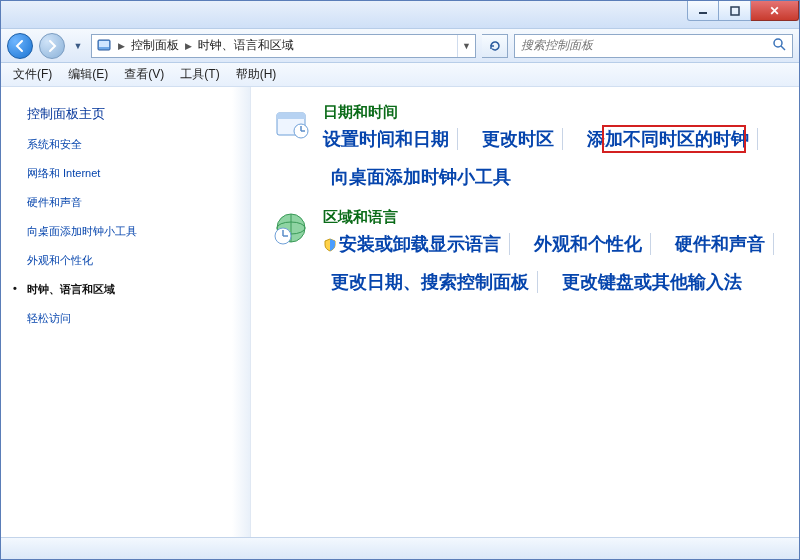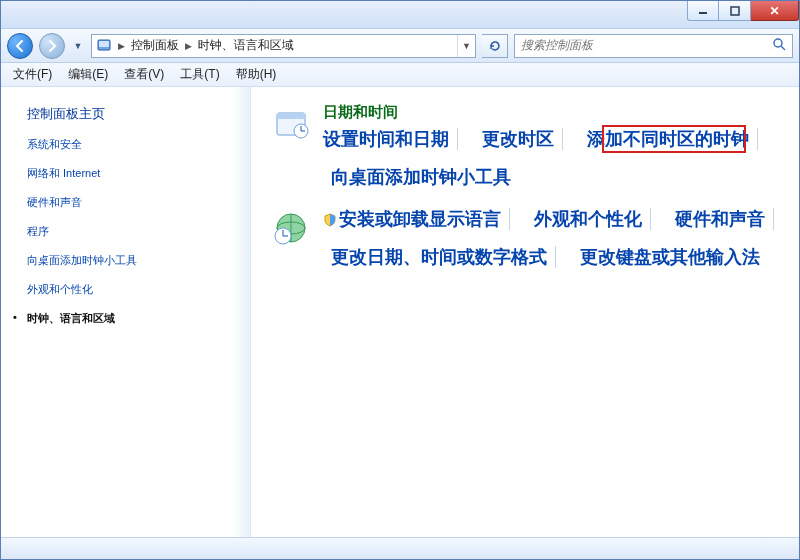--- a/index.html
+++ b/index.html
@@ -131,24 +131,24 @@
     <span>帮助(H)</span>
   </div>
 
   <div class="body">
     <div class="sidebar">
       <div class="side-head">控制面板主页</div>
       <div id="sidebar-items">
           <div class="side-item">系统和安全</div>
           <div class="side-item">网络和 Internet</div>
           <div class="side-item">硬件和声音</div>
-          <div class="side-item">程序</div>
           <div class="side-item">向桌面添加时钟小工具</div>
           <div class="side-item">外观和个性化</div>
           <div class="side-item active">时钟、语言和区域</div>
+          <div class="side-item">轻松访问</div>
         </div>
     </div>
 
     <div class="content">
       <div id="sections">
           <div class="section">
             <div class="secicon"><svg width="40" height="40">
                 <rect x="6" y="10" width="28" height="22" rx="2" fill="#eef5ff" stroke="#6fa0d8"></rect>
                 <rect x="6" y="10" width="28" height="6" fill="#b6d2f2"></rect>
                 <circle cx="30" cy="28" r="7" fill="#fff" stroke="#6fa0d8"></circle>
@@ -168,28 +168,29 @@
           <div class="section">
             <div class="secicon"><svg width="40" height="40">
                 <circle cx="20" cy="20" r="14" fill="#8fd4a3" stroke="#3a9a58"></circle>
                 <ellipse cx="20" cy="20" rx="14" ry="6" fill="none" stroke="#3a9a58"></ellipse>
                 <line x1="20" y1="6" x2="20" y2="34" stroke="#3a9a58"></line>
                 <circle cx="12" cy="28" r="8" fill="#fff" stroke="#6fa0d8"></circle>
                 <line x1="12" y1="28" x2="12" y2="22" stroke="#5a8dc8" stroke-width="1.5"></line>
                 <line x1="12" y1="28" x2="17" y2="28" stroke="#5a8dc8" stroke-width="1.5"></line>
               </svg></div>
             <div class="sectext">
+              <div class="sectitle">区域和语言</div>
               <div class="links">
                 <a href="#"><span class="shield"><svg width="14" height="14">
                       <path d="M7 1 L12 3 v4 c0 3 -2.5 5 -5 6 c-2.5 -1 -5 -3 -5 -6 V3 Z" fill="#ffd24a" stroke="#c79a12"></path>
                       <path d="M7 1 L12 3 v4 c0 3 -2.5 5 -5 6 Z" fill="#4a9dff"></path>
                     </svg></span>安装或卸载显示语言</a>
                 <a href="#">外观和个性化</a>
                 <a href="#">硬件和声音</a>
-                <a href="#">更改日期、时间或数字格式</a>
+                <a href="#">更改日期、搜索控制面板</a>
                 <a href="#" class="last">更改键盘或其他输入法</a>
               </div>
             </div>
           </div>
         </div>
       <div class="highlight" id="hl" style="left: 351px; top: 38px; width: 144px; height: 28px;"></div>
     </div>
   </div>
 
   <div class="statusbar"></div>

